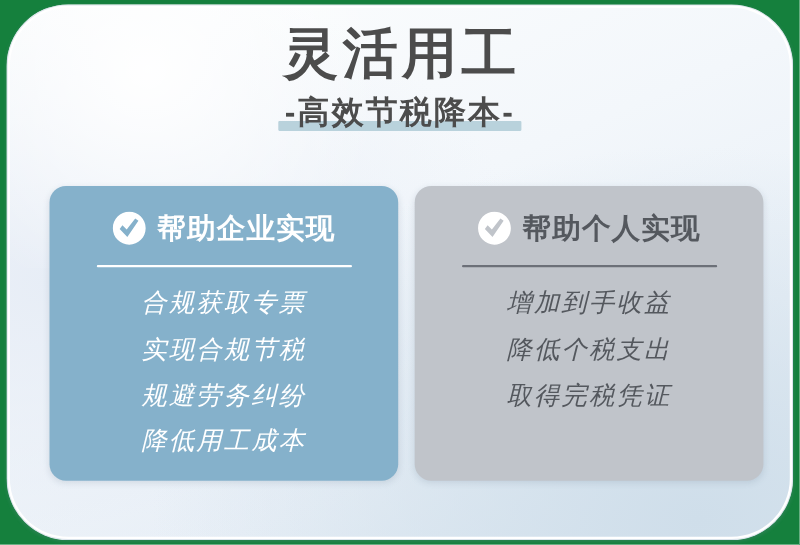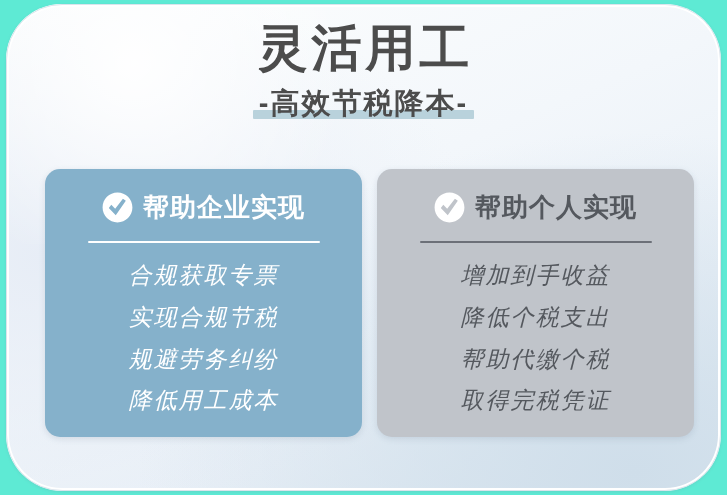--- a/index.html
+++ b/index.html
@@ -13,21 +13,21 @@
     background: #ffffff;
     font-family: "Liberation Sans", "DejaVu Sans", sans-serif;
   }
 
   
   #poster {
     position: relative;
     width: 727px;
     height: 495px;
     box-sizing: border-box;
-    background: #5eead4;
+    background: #15803d;
   }
 
   .frame {
     position: absolute;
     left: 6px;
     top: 4px;
     width: 715px;
     height: 487px;
     box-sizing: border-box;
     border-radius: 56px;
@@ -214,20 +214,19 @@
           <svg class="check-icon" viewBox="0 0 32 32">
             <path fill="#ffffff" fill-rule="evenodd" d="M16 0.6C7.49 0.6 0.6 7.49 0.6 16S7.49 31.4 16 31.4 31.4 24.51 31.4 16 24.51 0.6 16 0.6z
                      M24.6 9.05 14.2 24.1 7.0 16.6 9.6 13.1 13.6 17.2 21.6 6.9z"></path>
           </svg>
           <span class="card-title">帮助个人实现</span>
         </div>
         <div class="divider"></div>
         <ul class="item-list">
           <li class="item">增加到手收益</li>
           <li class="item">降低个税支出</li>
-          <li class="item">帮助代缴个税</li>
           <li class="item">取得完税凭证</li>
         </ul>
       </div>
 
     </div>
   </div>
 </div>
 
 </body></html>

